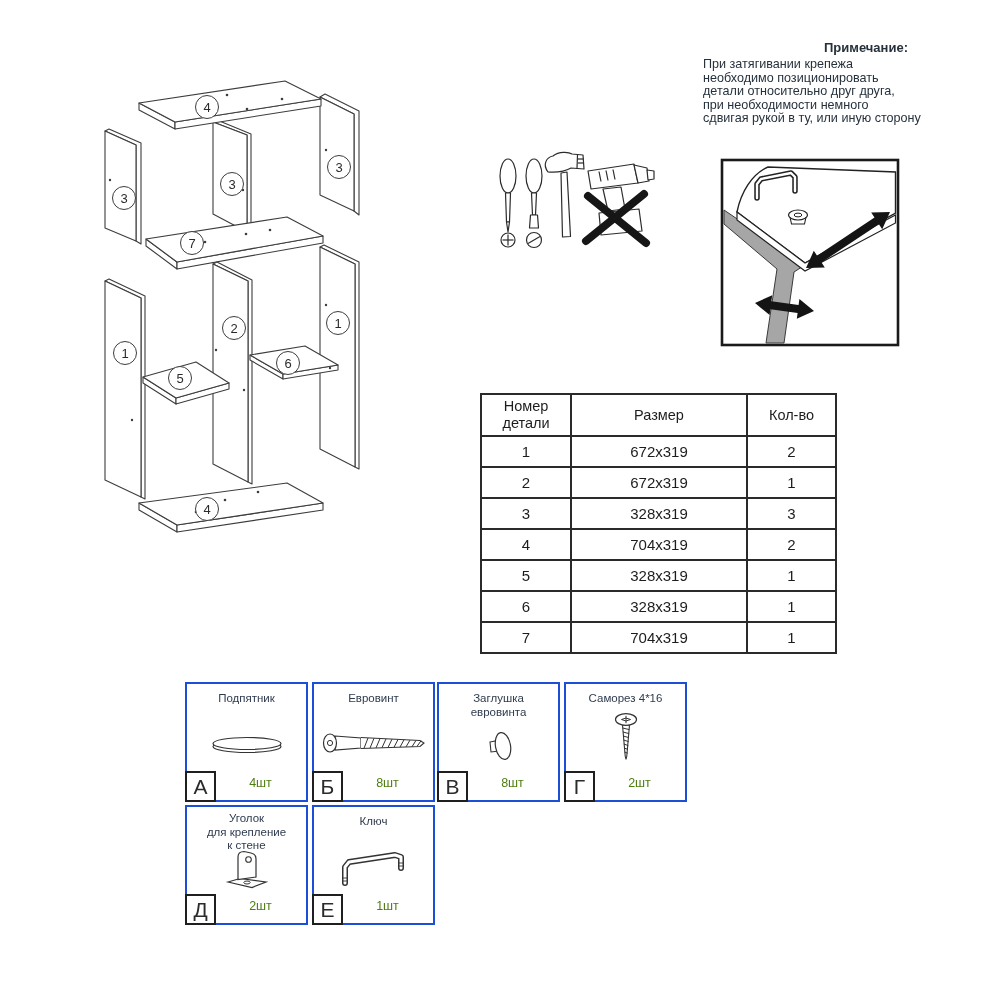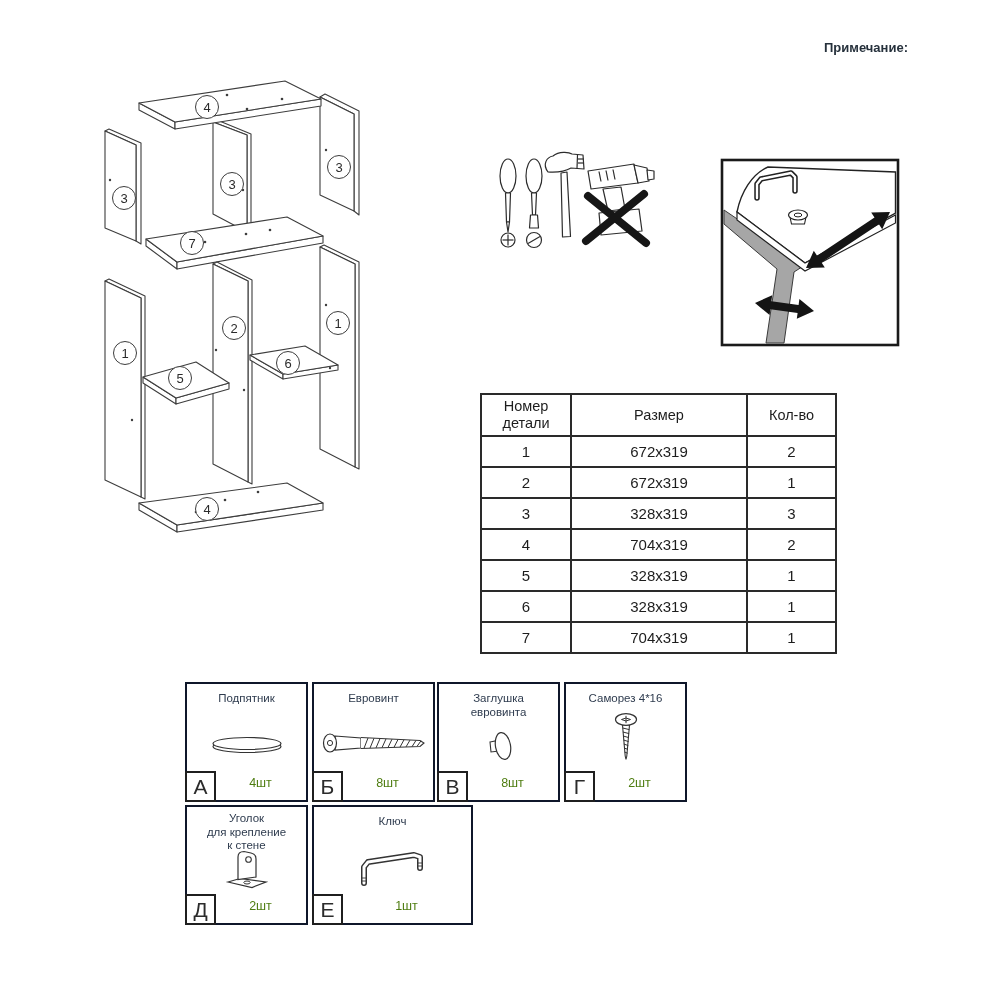--- a/index.html
+++ b/index.html
@@ -23,21 +23,21 @@
   .note-body{font-size:12.6px;line-height:13.5px;}
 
   
   .ptable{position:absolute;left:480px;top:393px;border-collapse:collapse;border-radius:18px;}
   .ptable th,.ptable td{border:2px solid #2a2a2a;text-align:center;vertical-align:middle;
                         font-weight:normal;color:#1d1d1d;background:#fff;padding:0;}
   .ptable th{height:40px;font-size:14.5px;line-height:1.15;}
   .ptable td{height:29px;font-size:15px;}
 
   
-  .hw{position:absolute;width:119px;height:116px;border:2px solid #0f172a;background:#fff;}
+  .hw{position:absolute;width:119px;height:116px;border:2px solid #1d4ed8;background:#fff;}
   .hw-name{position:absolute;left:0;right:0;top:8px;text-align:center;font-size:11.5px;
            line-height:1.18;color:#2e3b4e;}
   .hw-letter{position:absolute;left:-2px;bottom:-2px;width:27px;height:27px;border:2px solid #1f1f1f;
              background:#fff;display:flex;align-items:center;justify-content:center;
              font-size:21px;color:#2b2b2b;}
   .hw-qty{position:absolute;left:28px;right:0;bottom:10px;text-align:center;font-size:12.5px;color:#4d7c0f;}
   .hw-icon{position:absolute;left:50%;transform:translateX(-50%);}
 </style>
 </head>
 <body>
@@ -174,20 +174,25 @@
   <div class="plabel" style="left:125px;top:353px;">1</div>
   <div class="plabel" style="left:234px;top:328px;">2</div>
   <div class="plabel" style="left:338px;top:323px;">1</div>
   <div class="plabel" style="left:180px;top:378px;">5</div>
   <div class="plabel" style="left:288px;top:363px;">6</div>
   <div class="plabel" style="left:207px;top:509px;">4</div>
 
 
   <div class="note">
     <div class="note-title">Примечание:</div>
+    <div class="note-body pre">При затягивании крепежа
+необходимо позиционировать
+детали относительно друг друга,
+при необходимости немного
+сдвигая рукой в ту, или иную сторону</div>
   </div>
 
   <table class="ptable">
     <colgroup>
         <col style="width:90px">
         <col style="width:176px">
         <col style="width:89px">
       </colgroup>
     <thead>
       <tr>
@@ -308,21 +313,21 @@
     <svg class="hw-icon" style="top:42px;" width="50" height="42" viewBox="0 0 50 42">
       <path d="M6,33 L18,29.5 L44,33 L30,38.5 Z" fill="#fff" stroke="#333" stroke-width="1.2"></path>
       <path d="M16,8 Q16,2.5 22,2.5 L29,4 Q34,5 34,10 L34,28 L16,30.5 Z" fill="#fff" stroke="#333" stroke-width="1.2"></path>
       <circle cx="26.5" cy="10.5" r="2.8" fill="#fff" stroke="#333" stroke-width="1.1"></circle>
       <ellipse cx="25" cy="33.5" rx="3.2" ry="1.5" fill="#fff" stroke="#333" stroke-width="1"></ellipse>
     </svg>
     <div class="hw-letter">Д</div>
     <div class="hw-qty">2шт</div>
   </div>
 
-  <div class="hw" style="left:312px;top:805px;padding-left:38px;">
+  <div class="hw" style="left:312px;top:805px;">
     <div class="hw-name">Ключ</div>
     <svg class="hw-icon" style="top:40px;" width="78" height="40" viewBox="0 0 78 40">
       <polyline points="10,36 10,20 14,15 60,8 66,10 66,21" fill="none" stroke="#333" stroke-width="6" stroke-linecap="round" stroke-linejoin="round"></polyline>
       <polyline points="10,36 10,20 14,15 60,8 66,10 66,21" fill="none" stroke="#fff" stroke-width="3" stroke-linecap="round" stroke-linejoin="round"></polyline>
       <g stroke="#333" stroke-width="0.9">
         <line x1="7.5" y1="34" x2="12.5" y2="34"></line>
           <line x1="7.5" y1="31" x2="12.5" y2="31"></line>
         <line x1="63.5" y1="19" x2="68.5" y2="19"></line>
           <line x1="63.5" y1="16" x2="68.5" y2="16"></line>
       </g>

